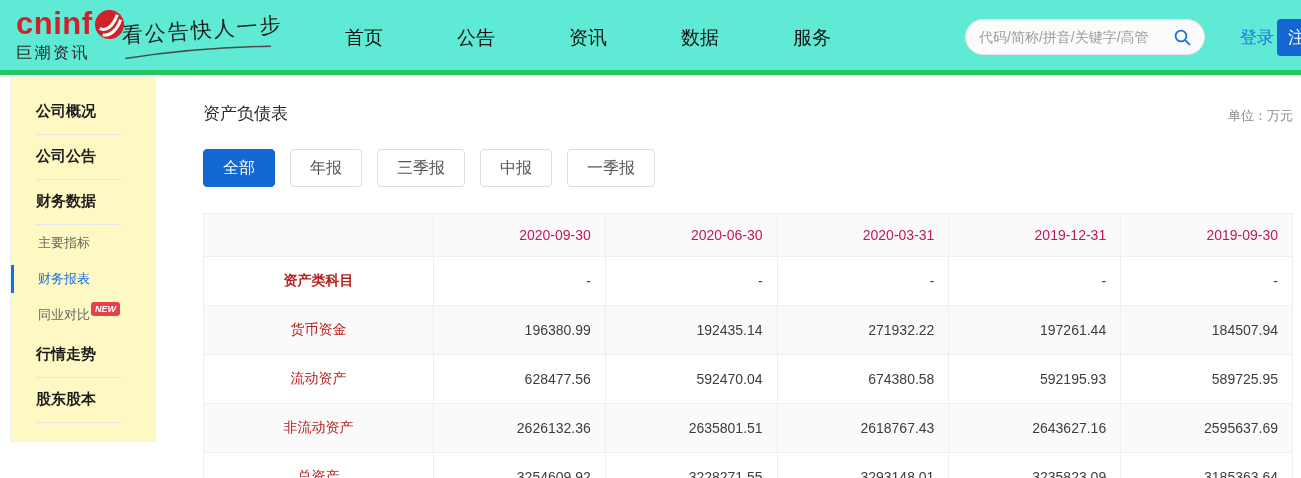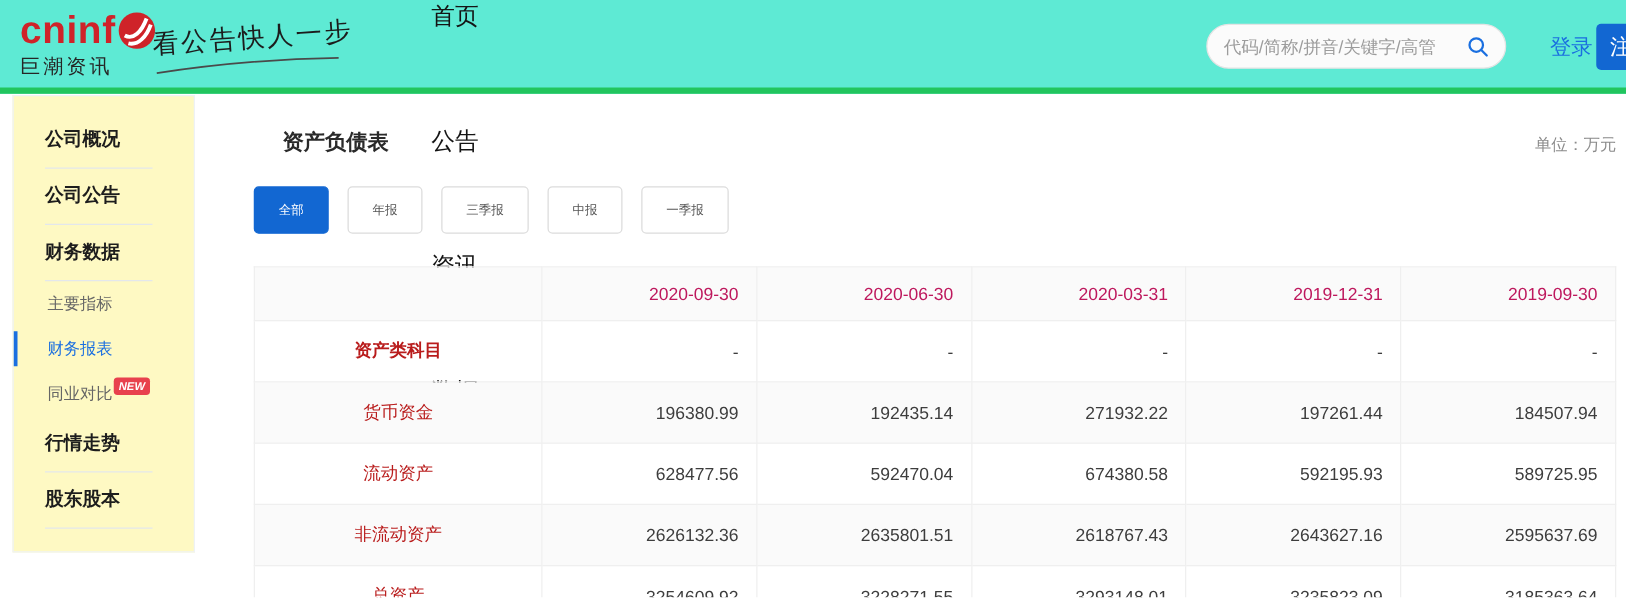--- a/index.html
+++ b/index.html
@@ -11,21 +11,21 @@
   .header { position:absolute; top:0; left:0; width:1301px; height:75px; background:#5eead4; border-bottom:5px solid #22c55e; }
   .logo { position:absolute; left:16px; top:9px; }
   .brand-line { display:flex; align-items:flex-start; }
   .brand-text { color:var(--brand-red); font-weight:bold; font-size:31px; line-height:30px; letter-spacing:.5px; }
   .brand-icon { width:31px; height:31px; margin-left:1px; }
   .brand-sub { font-size:16px; color:#262626; letter-spacing:2.5px; margin-top:3px; }
   .tagline-wrap { position:absolute; left:122px; top:16px; transform:rotate(-4deg); }
   .tagline { font-size:21px; color:#1c1c1c; letter-spacing:2px; }
   .tagline-swoosh { display:block; margin-top:2px; }
 
-  .nav { position:absolute; left:345px; top:0; height:75px; display:flex; align-items:center; gap:74px;flex-direction:column; }
+  .nav { position:absolute; left:345px; top:0; height:75px; display:flex; align-items:center; gap:74px; }
   .nav-item { font-size:19px; color:#141414; cursor:pointer; white-space:nowrap; }
 
   .search { position:absolute; left:965px; top:19px; width:240px; height:36px; background:#fbfbfb; border:1px solid #e4e4e4; border-radius:18px; display:flex; align-items:center; padding:0 13px; }
   .search input { flex:1; border:none; outline:none; background:transparent; font-size:14px; color:#333; font-family:"Liberation Sans",sans-serif; }
   .search input::placeholder { color:#9c9c9c; }
   .search-icon { flex:0 0 auto; width:17px; height:17px; cursor:pointer; }
 
   .login { position:absolute; left:1240px; top:26px; font-size:17px; color:var(--link-blue); cursor:pointer; }
   .register { position:absolute; left:1277px; top:19px; width:70px; height:37px; background:var(--accent-blue); color:#fff; font-size:17px; display:flex; align-items:center; padding-left:11px; border-radius:4px; cursor:pointer; }
 
@@ -35,25 +35,25 @@
   .sb-item.section { font-size:15px; font-weight:bold; color:#1d1d1d; padding:12px 0 14px 25px; }
   .sb-item.section::after { content:''; position:absolute; left:25px; bottom:0; width:86px; height:1px; background:#e3e7ec; }
   .sb-item.sub { font-size:13px; color:#666; padding:9px 0 9px 27px; }
   .sb-item.sub.active { color:var(--link-blue); }
   .sb-item.sub.active::before { content:''; position:absolute; left:0; top:4px; bottom:4px; width:3px; background:var(--link-blue); }
   .new-badge { display:inline-block; background:var(--badge-red); color:#fff; font-size:9px; font-weight:bold; font-style:italic; padding:2px 4px 2px; border-radius:3px; transform:translateY(-7px); margin-left:1px; }
 
   
   .main { position:absolute; left:203px; top:105px; width:1090px; }
   .title-row { display:flex; justify-content:space-between; align-items:flex-end; height:20px; }
-  .page-title { font-size:17px; font-weight:bold; color:#2a2a2a;margin-left:23px; }
+  .page-title { font-size:17px; font-weight:normal; color:#2a2a2a; }
   .unit { font-size:13px; color:#8b8b8b; }
 
   .filters { display:flex; gap:15px; margin-top:24px; }
-  .filter-btn { height:38px; padding:0 19px; display:flex; align-items:center; justify-content:center; font-size:10px; color:#555; background:#fff; border:1px solid #dcdcdc; border-radius:4px; cursor:pointer; white-space:nowrap; }
+  .filter-btn { height:38px; padding:0 19px; display:flex; align-items:center; justify-content:center; font-size:16px; color:#555; background:#fff; border:1px solid #dcdcdc; border-radius:4px; cursor:pointer; white-space:nowrap; }
   .filter-btn.active { background:var(--accent-blue); border-color:var(--accent-blue); color:#fff; }
 
   table.bs { margin-top:26px; width:1090px; border-collapse:collapse; font-size:14px; table-layout:fixed; }
   table.bs th, table.bs td { border:1px solid #efefef; text-align:right; padding-right:14px; }
   table.bs th { height:43px; background:#fafafa; font-weight:normal; color:#be185d; }
   table.bs td { height:49px; color:#3d3d3d; }
   table.bs td.label { text-align:center; padding-left:14px; color:#b91c1c; }
   table.bs tr.striped td { background:#fafafa; }
   table.bs tr.bold td.label { font-weight:bold; }
 </style>

